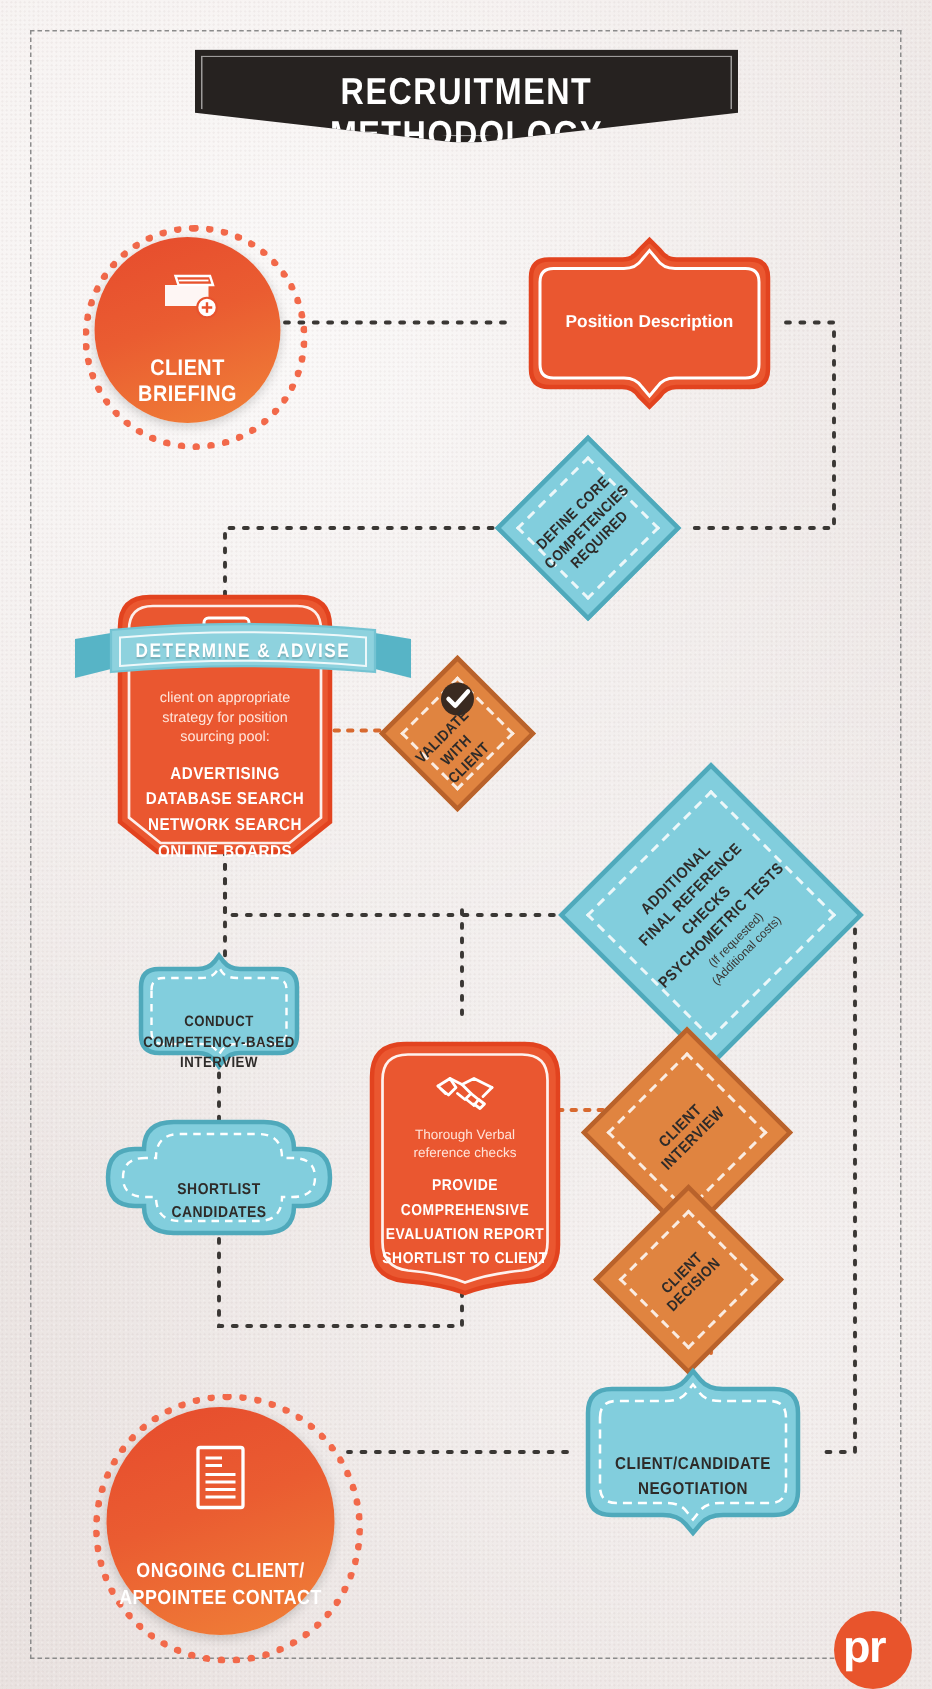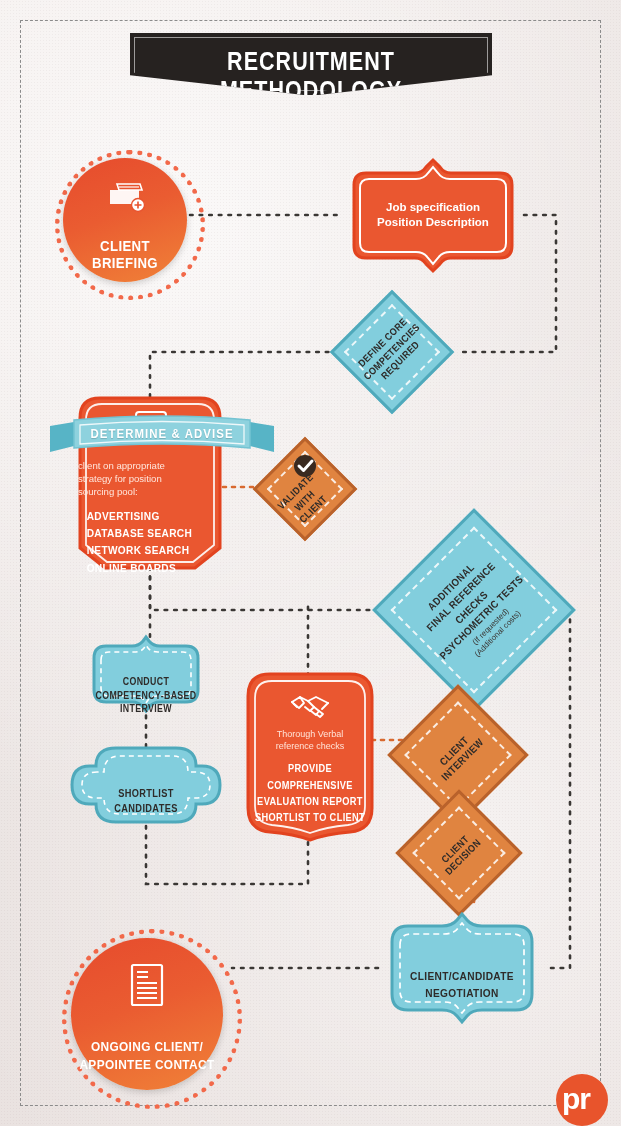--- a/index.html
+++ b/index.html
@@ -153,21 +153,20 @@
 </div>
 
 <div class="node" style="left:340px;top:163px;width:186px;height:105px;">
   <svg class="shapesvg" width="186" height="105">
     <path d="M14,22 Q14,10 26,10 H75 Q82,10 86,4 L93,-3 L100,4 Q104,10 111,10 H160 Q172,10 172,22
              V83 Q172,95 160,95 H111 Q104,95 100,101 L93,108 L86,101 Q82,95 75,95 H26 Q14,95 14,83 Z" fill="#ea5730" stroke="#e2431f" stroke-width="3"></path>
     <path d="M20,25 Q20,16 29,16 H76 Q84,16 88,10 L93,4 L98,10 Q102,16 110,16 H157 Q166,16 166,25
              V80 Q166,89 157,89 H110 Q102,89 98,95 L93,101 L88,95 Q84,89 76,89 H29 Q20,89 20,80 Z" fill="none" stroke="#ffffff" stroke-width="2"></path>
   </svg>
   <div class="ctr wht" style="font-size:11.5px;font-weight:bold;line-height:1.35;">
-    <div>Job specification</div>
     <div>Position Description</div>
   </div>
 </div>
 
 <div class="node" style="left:348px;top:308px;width:88px;height:88px;">
   <div class="dia teal" style="position:absolute;left:0;top:0;width:88px;height:88px;">
     <div class="inner"></div>
   </div>
   <div class="dia-label">
     <div class="cond dark caps" style="font-size:10px;line-height:1.25;text-align:center;width:128px;">
@@ -184,21 +183,21 @@
     <path d="M8,24 Q8,8 24,8 H120 Q136,8 136,24 V149 L115,166 H29 L8,149 Z" fill="none" stroke="#ffffff" stroke-width="1.8" opacity=".9"></path>
   </svg>
   <svg class="shapesvg" width="144" height="60" style="top:6px;">
     <g transform="translate(58,8)" fill="none" stroke="#fff" stroke-width="2">
       <path d="M3,2 H27 A3,3 0 0 1 30,5 V17 A3,3 0 0 1 27,20 H19 L15,27 L11,20 H3 A3,3 0 0 1 0,17 V5 A3,3 0 0 1 3,2 Z"></path>
       <circle cx="9" cy="11" r="1.6" fill="#fff" stroke="none"></circle>
       <circle cx="15" cy="11" r="1.6" fill="#fff" stroke="none"></circle>
       <circle cx="21" cy="11" r="1.6" fill="#fff" stroke="none"></circle>
     </g>
   </svg>
-  <div style="position:absolute;left:0;right:0;top:64px;">
+  <div style="position:absolute;left:0;right:0;top:64px;text-align:center;">
     <div style="color:#ffe6dc;font-size:9.6px;line-height:1.35;">
       <div>client on appropriate</div>
       <div>strategy for position</div>
       <div>sourcing pool:</div>
     </div>
     <div class="cond wht caps" style="margin-top:9px;font-size:11.5px;line-height:1.5;">
       <div>ADVERTISING</div>
       <div>DATABASE SEARCH</div>
       <div>NETWORK SEARCH</div>
       <div>ONLINE BOARDS</div>
@@ -272,21 +271,21 @@
              Q154,60 154,41 Q154,22 136,22 H130 Q130,4 110,4 H50 Q30,4 30,22 Z" fill="#82cedd" stroke="#4fa9bb" stroke-width="3"></path>
     <path d="M31,28 Q16,28 16,41 Q16,54 31,54 H38 Q38,70 54,70 H106 Q122,70 122,54 H129
              Q144,54 144,41 Q144,28 129,28 H122 Q122,12 106,12 H54 Q38,12 38,28 Z" fill="none" stroke="#ffffff" stroke-width="1.6" stroke-dasharray="5 4"></path>
   </svg>
   <div class="ctr cond dark caps" style="font-size:10.5px;line-height:1.4;">
     <div>SHORTLIST</div>
     <div>CANDIDATES</div>
   </div>
 </div>
 
-<div class="node" style="left:246px;top:670px;width:128px;height:168px;">
+<div class="node" style="left:246px;top:692px;width:128px;height:168px;">
   <svg class="shapesvg" width="128" height="172">
     <path d="M2,26 Q2,4 24,4 H104 Q126,4 126,26 V138 Q126,160 104,162 Q80,164 64,170
              Q48,164 24,162 Q2,160 2,138 Z" fill="#ea5730" stroke="#e2431f" stroke-width="3"></path>
     <path d="M9,28 Q9,11 26,11 H102 Q119,11 119,28 V136 Q119,153 102,155 Q80,157 64,163
              Q48,157 26,155 Q9,153 9,136 Z" fill="none" stroke="#ffffff" stroke-width="1.8" opacity=".92"></path>
   </svg>
   <svg class="shapesvg" width="128" height="56" style="top:12px;">
     <g transform="translate(44,10)" fill="none" stroke="#fff" stroke-width="1.9" stroke-linecap="round" stroke-linejoin="round">
       <path d="M2,10 L10,5 L18,9 L26,5 L38,11"></path>
       <path d="M10,5 L14,11 L9,16 L4,12"></path>

